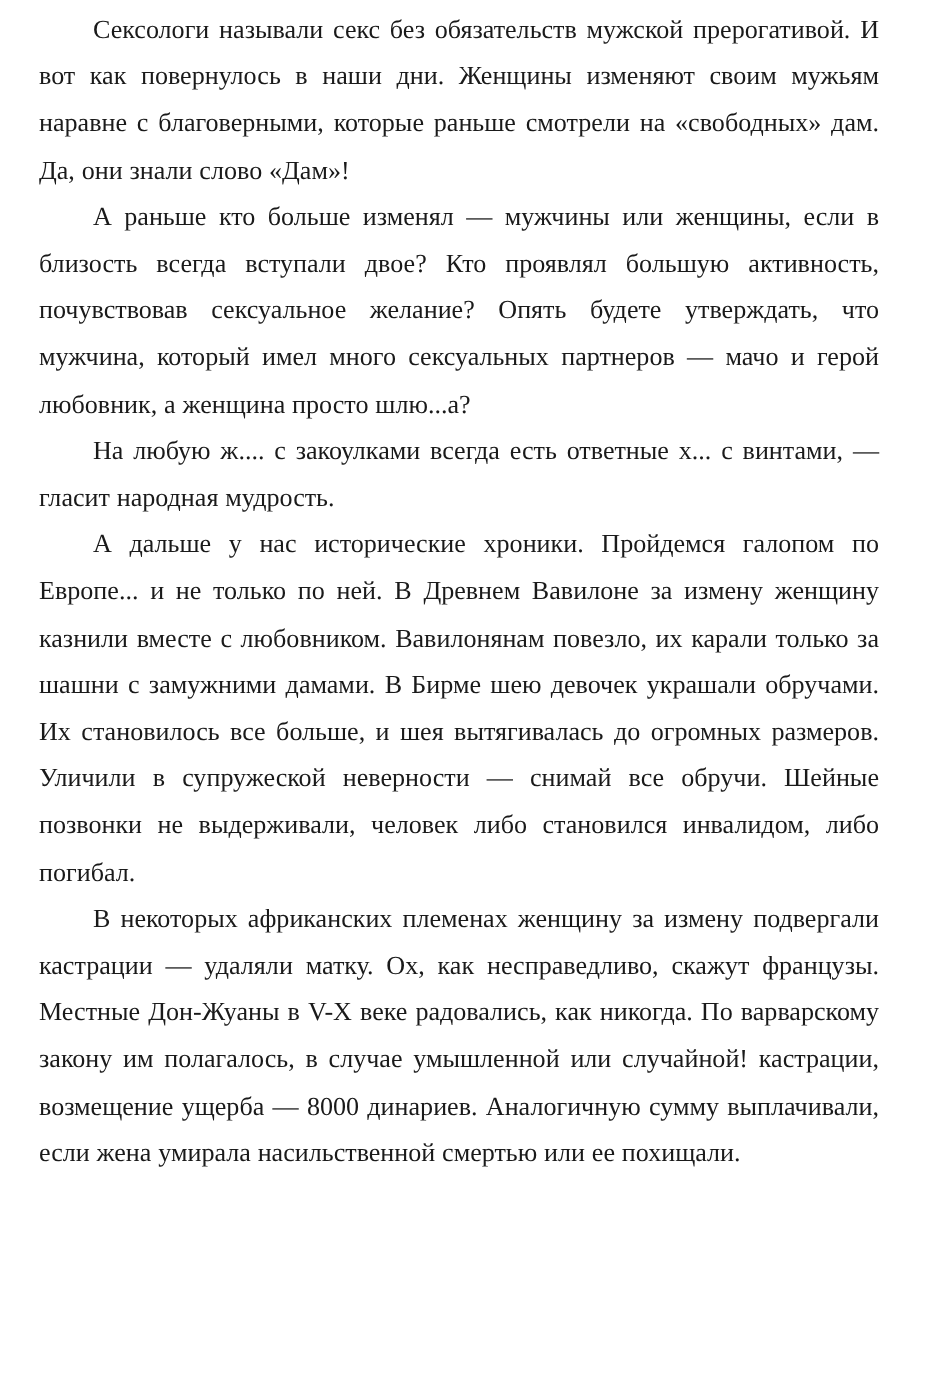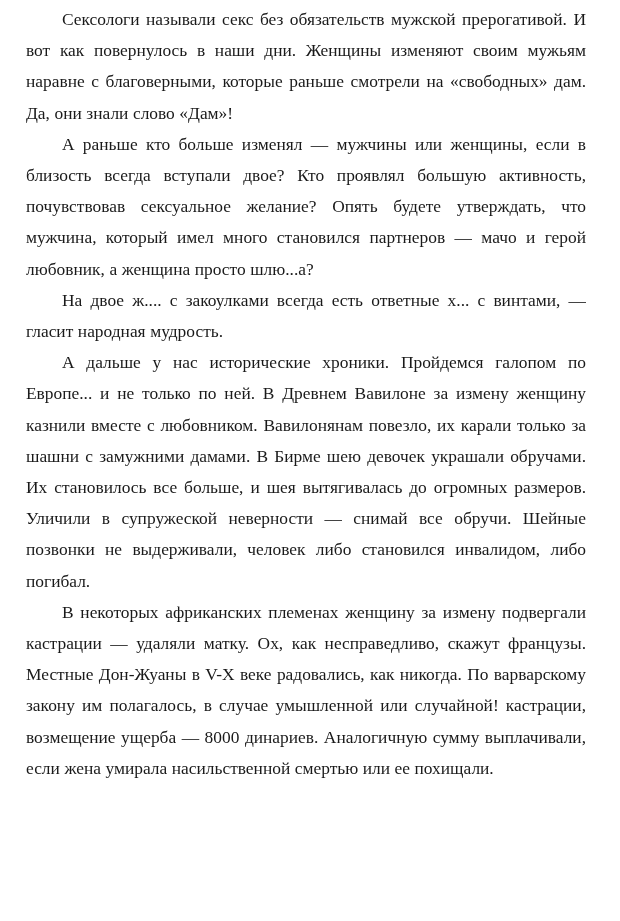--- a/index.html
+++ b/index.html
@@ -33,17 +33,17 @@
   p.para.first {
     text-indent: 36px;
   }
   
 </style>
 </head>
 <body>
 
 <div id="page">
   <p class="para first">Сексологи называли секс без обязательств мужской прерогативой. И вот как повернулось в наши дни. Женщины изменяют своим мужьям наравне с благоверными, которые раньше смотрели на «свободных» дам. Да, они знали слово «Дам»!</p>
-  <p class="para">А раньше кто больше изменял — мужчины или женщины, если в близость всегда вступали двое? Кто проявлял большую активность, почувствовав сексуальное желание? Опять будете утверждать, что мужчина, который имел много становился партнеров — мачо и герой любовник, а женщина просто шлю...а?</p>
-  <p class="para">На двое ж.... с закоулками всегда есть ответные х... с винтами, — гласит народная мудрость.</p>
+  <p class="para">А раньше кто больше изменял — мужчины или женщины, если в близость всегда вступали двое? Кто проявлял большую активность, почувствовав сексуальное желание? Опять будете утверждать, что мужчина, который имел много сексуальных партнеров — мачо и герой любовник, а женщина просто шлю...а?</p>
+  <p class="para">На любую ж.... с закоулками всегда есть ответные х... с винтами, — гласит народная мудрость.</p>
   <p class="para">А дальше у нас исторические хроники. Пройдемся галопом по Европе... и не только по ней. В Древнем Вавилоне за измену женщину казнили вместе с любовником. Вавилонянам повезло, их карали только за шашни с замужними дамами. В Бирме шею девочек украшали обручами. Их становилось все больше, и шея вытягивалась до огромных размеров. Уличили в супружеской неверности — снимай все обручи. Шейные позвонки не выдерживали, человек либо становился инвалидом, либо погибал.</p>
   <p class="para">В некоторых африканских племенах женщину за измену подвергали кастрации — удаляли матку. Ох, как несправедливо, скажут французы. Местные Дон-Жуаны в V-X веке радовались, как никогда. По варварскому закону им полагалось, в случае умышленной или случайной! кастрации, возмещение ущерба — 8000 динариев. Аналогичную сумму выплачивали, если жена умирала насильственной смертью или ее похищали.</p>
 </div>
 
 </body></html>

